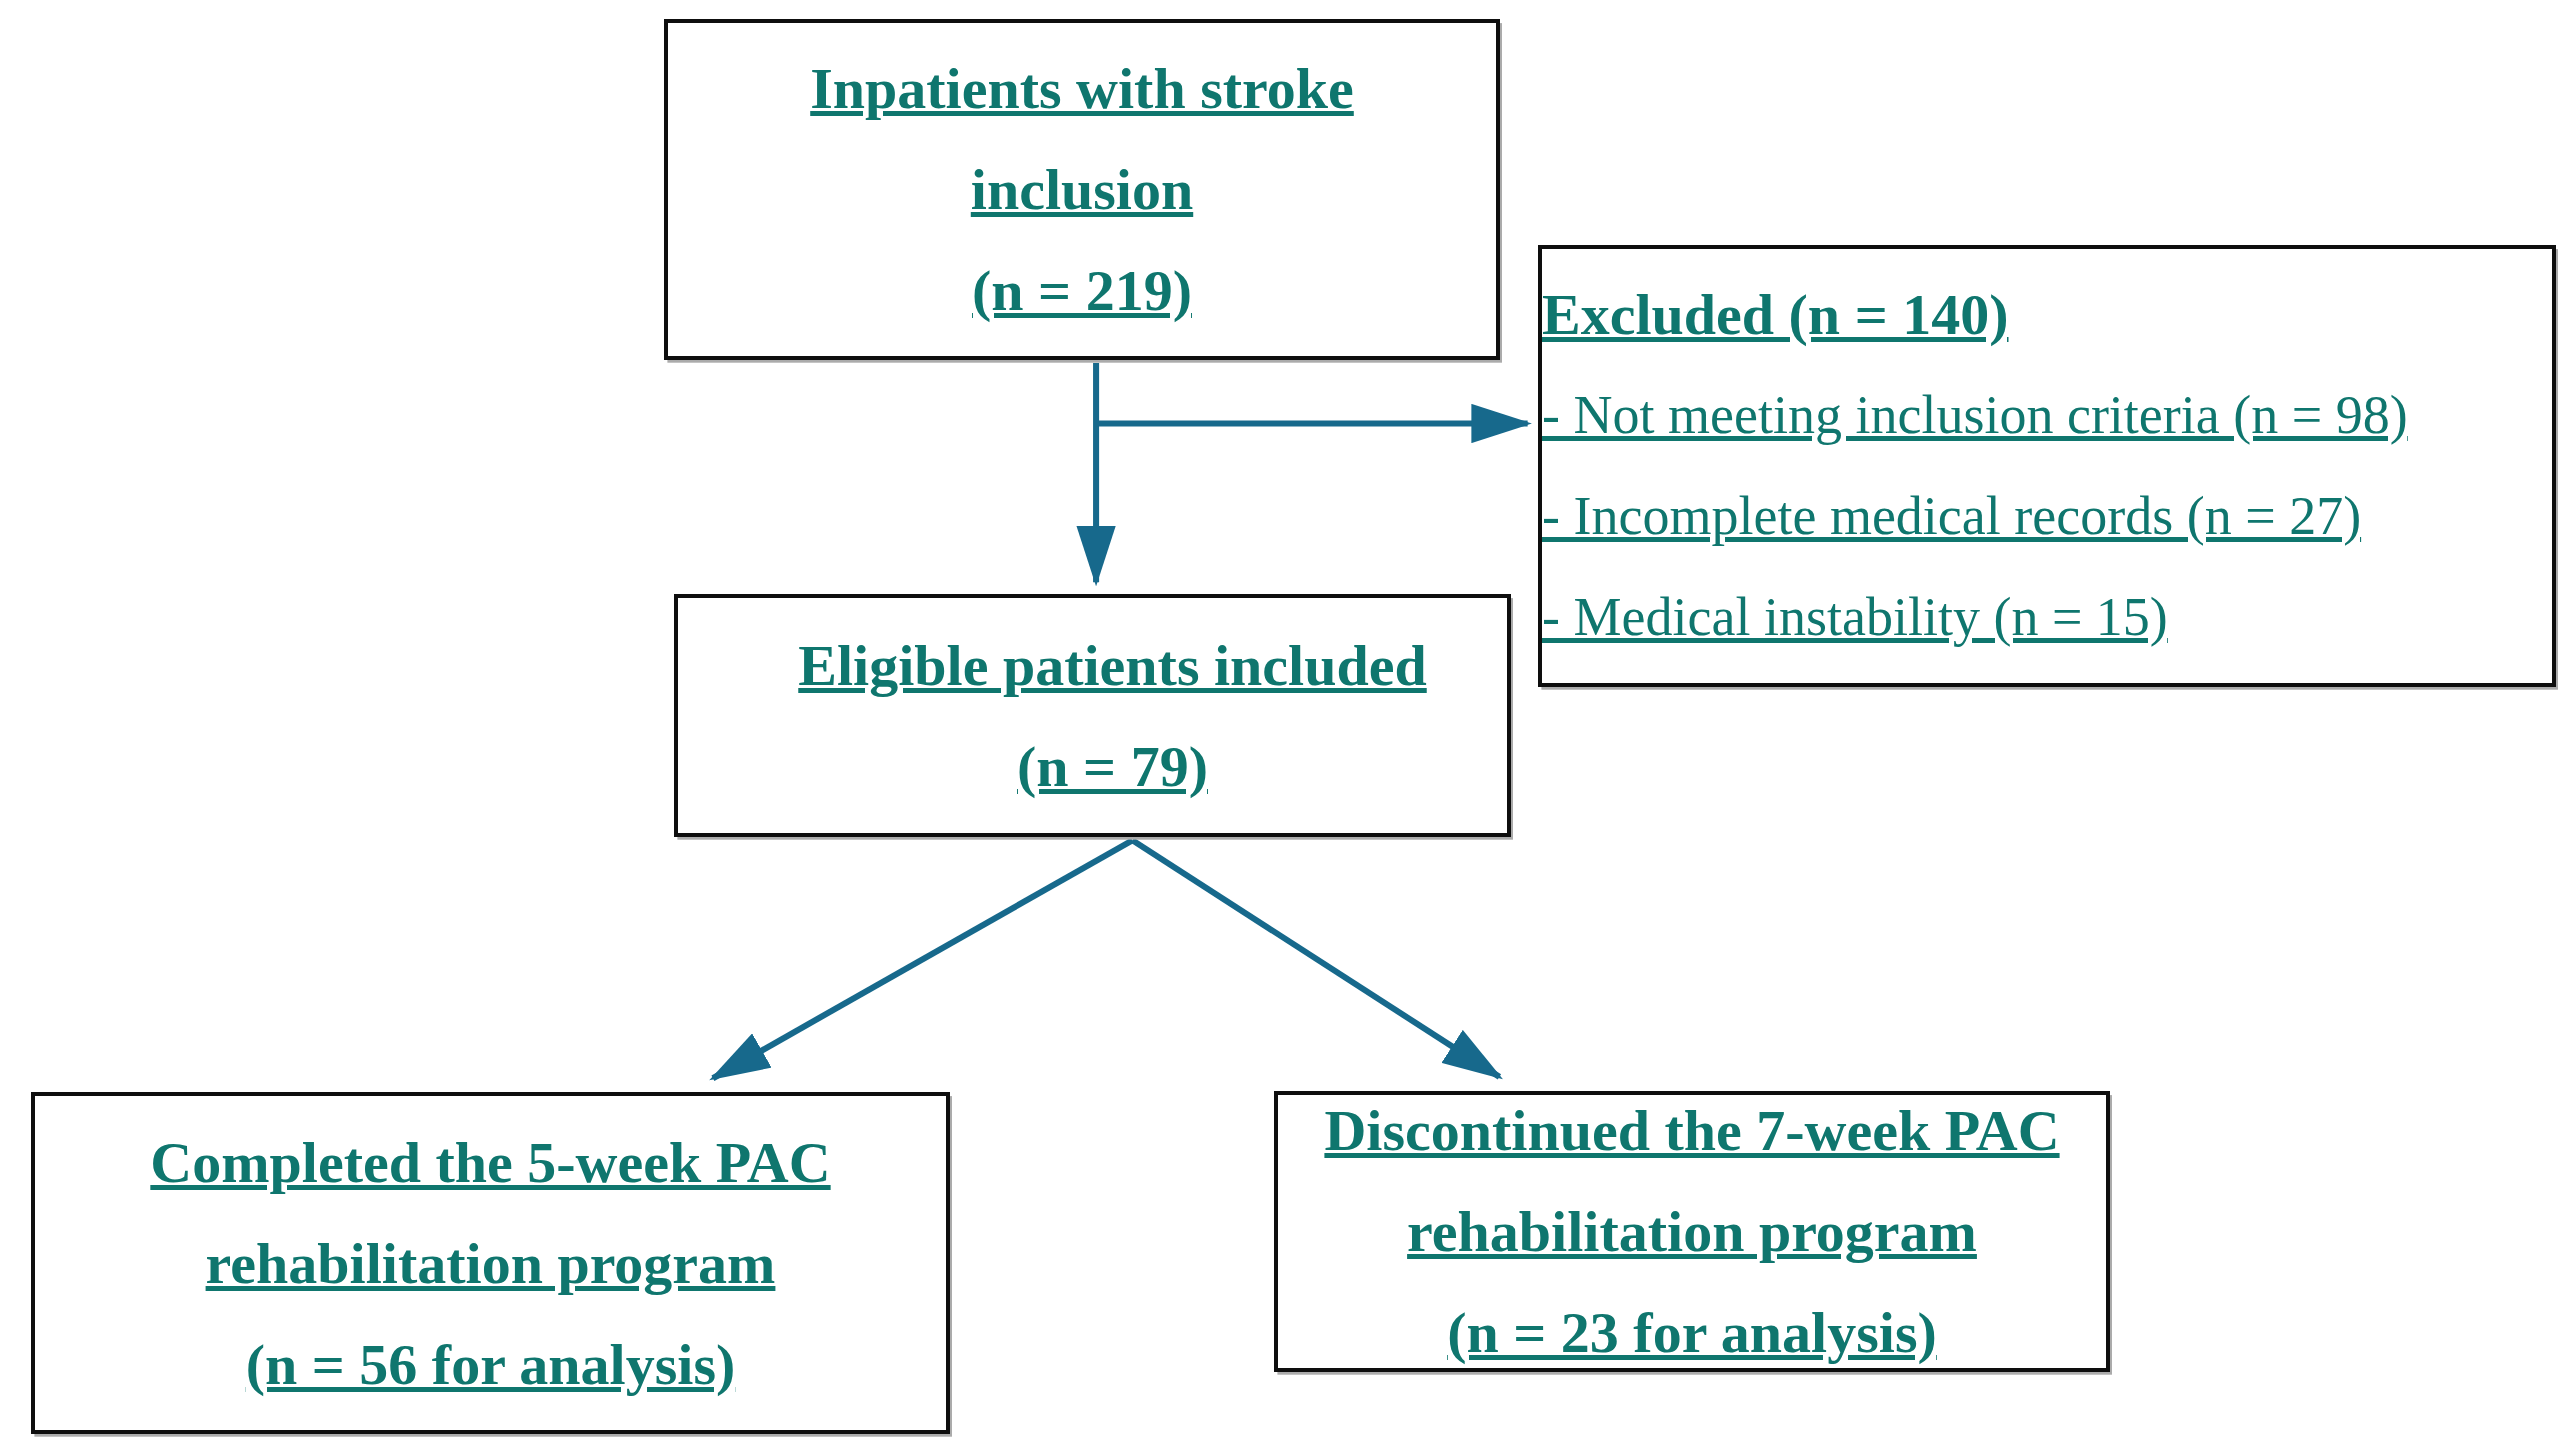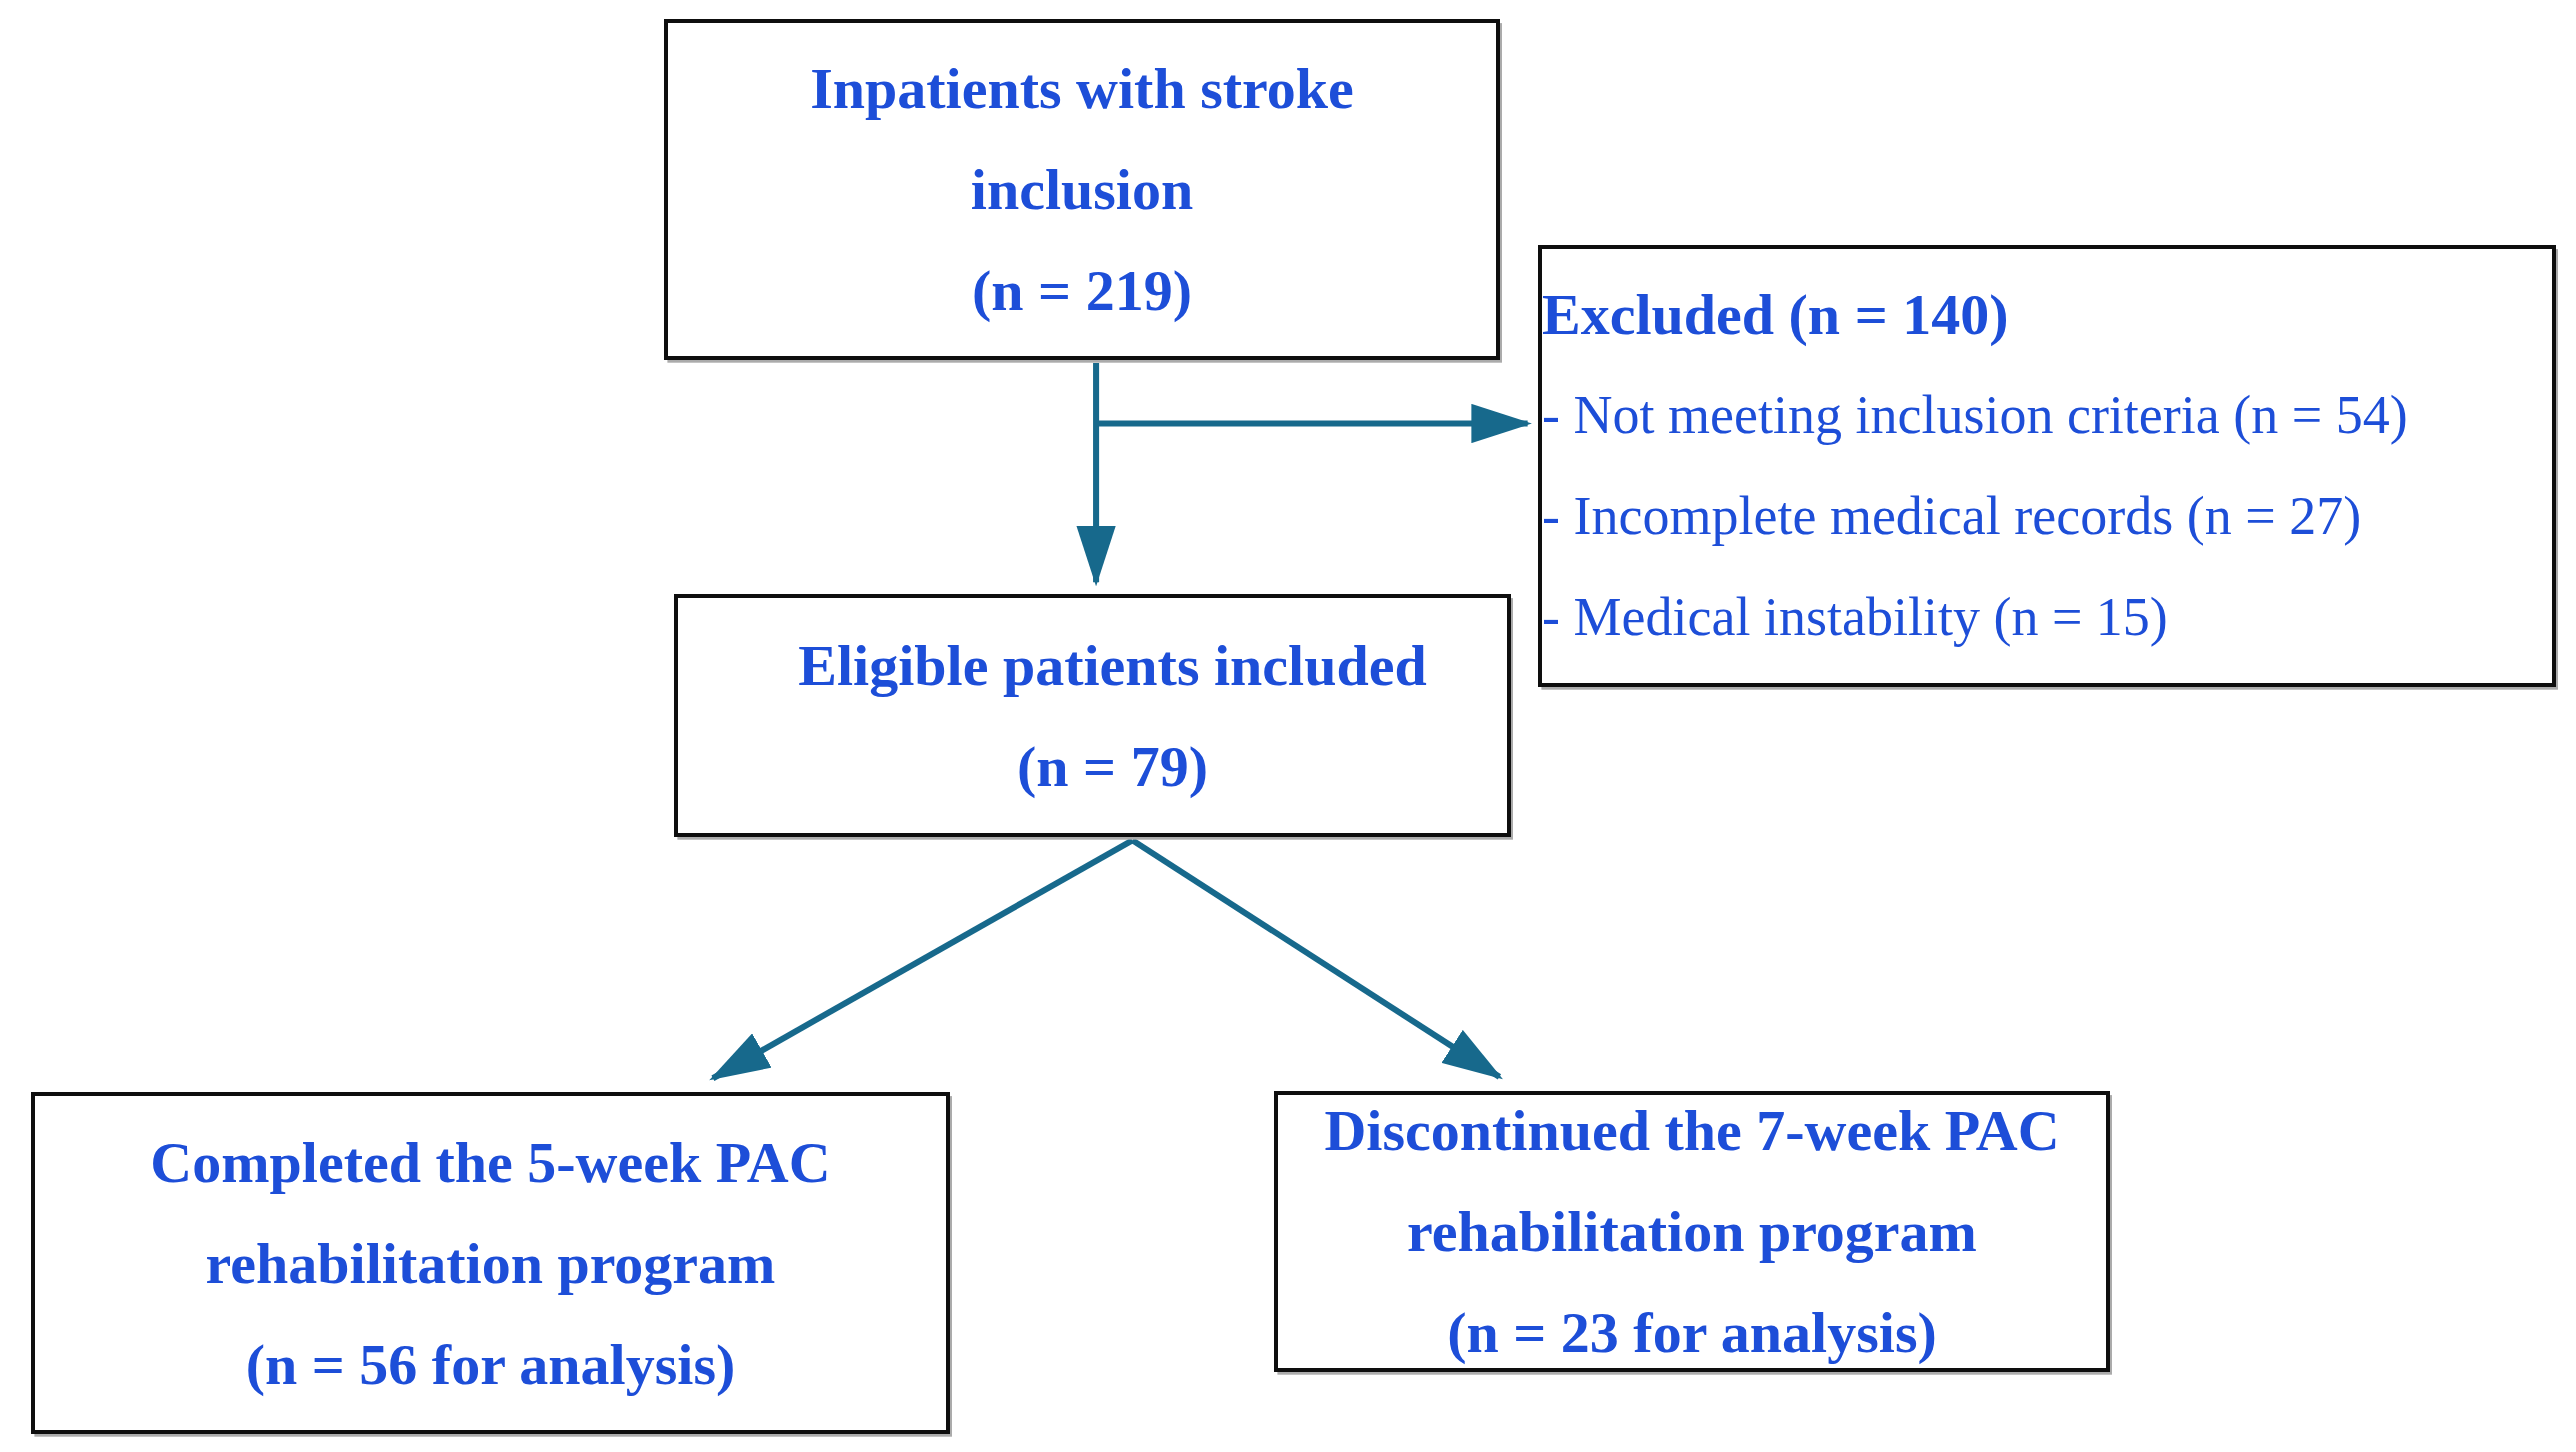--- a/index.html
+++ b/index.html
@@ -33,22 +33,23 @@
     justify-content: center;
     align-items: center;
     text-align: center;
     box-shadow: 2.7px 3.4px 0 -0.7px #ababab;
   }
   .box .line {
     display: block;
     line-height: 101px;
     font-size: 58px;
     font-weight: 700;
-    color: #1d4ed8;
+    color: #0f766e;
     white-space: nowrap;
+    text-decoration: underline;
   }
   .box-screened     { left: 664px;  top: 19px;   width: 836px; height: 341px; }
   .box-excluded     { left: 1538px; top: 245px;  width: 1018px; height: 442px;
                       align-items: flex-start; text-align: left; }
   .box-eligible     { left: 674px; top: 594px;  width: 837px; height: 243px; padding-left: 40px; }
   .box-completed    { left: 31px;   top: 1092px; width: 919px; height: 342px; }
   .box-discontinued { left: 1274px; top: 1091px; width: 836px; height: 281px; }
   .box-excluded .item {
     font-weight: 400;
     font-size: 54px;
@@ -72,21 +73,21 @@
   </svg>
 
   <div class="box box-screened">
     <span class="line">Inpatients with stroke</span>
     <span class="line">inclusion</span>
     <span class="line">(n = 219)</span>
   </div>
 
   <div class="box box-excluded">
     <span class="line title">Excluded (n = 140)</span>
-    <span class="line item">- Not meeting inclusion criteria (n = 54)</span>
+    <span class="line item">- Not meeting inclusion criteria (n = 98)</span>
     <span class="line item">- Incomplete medical records (n = 27)</span>
     <span class="line item">- Medical instability (n = 15)</span>
   </div>
 
   <div class="box box-eligible">
     <span class="line">Eligible patients included</span>
     <span class="line">(n = 79)</span>
   </div>
 
   <div class="box box-completed">

